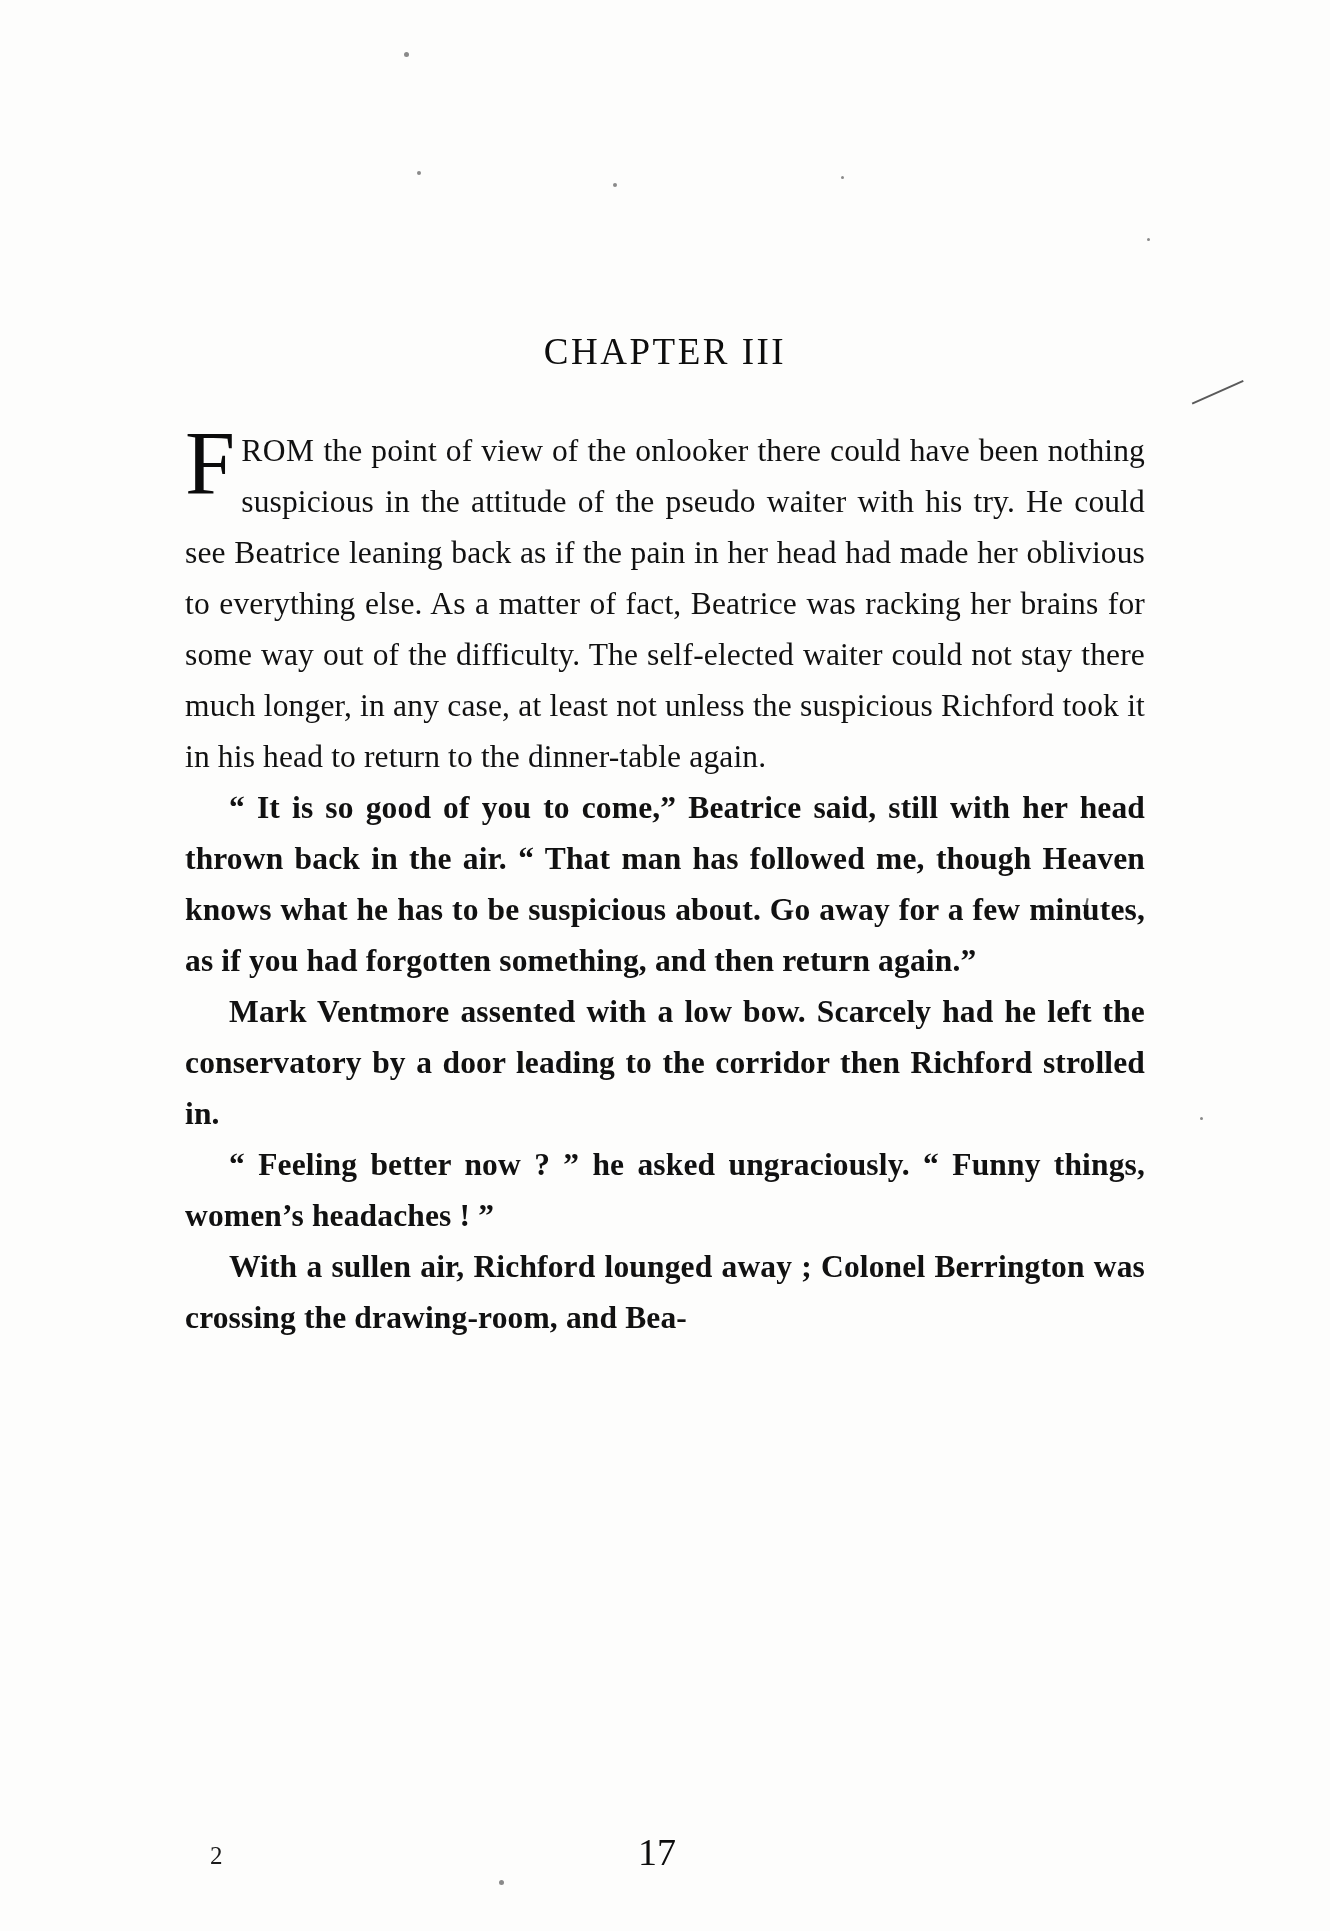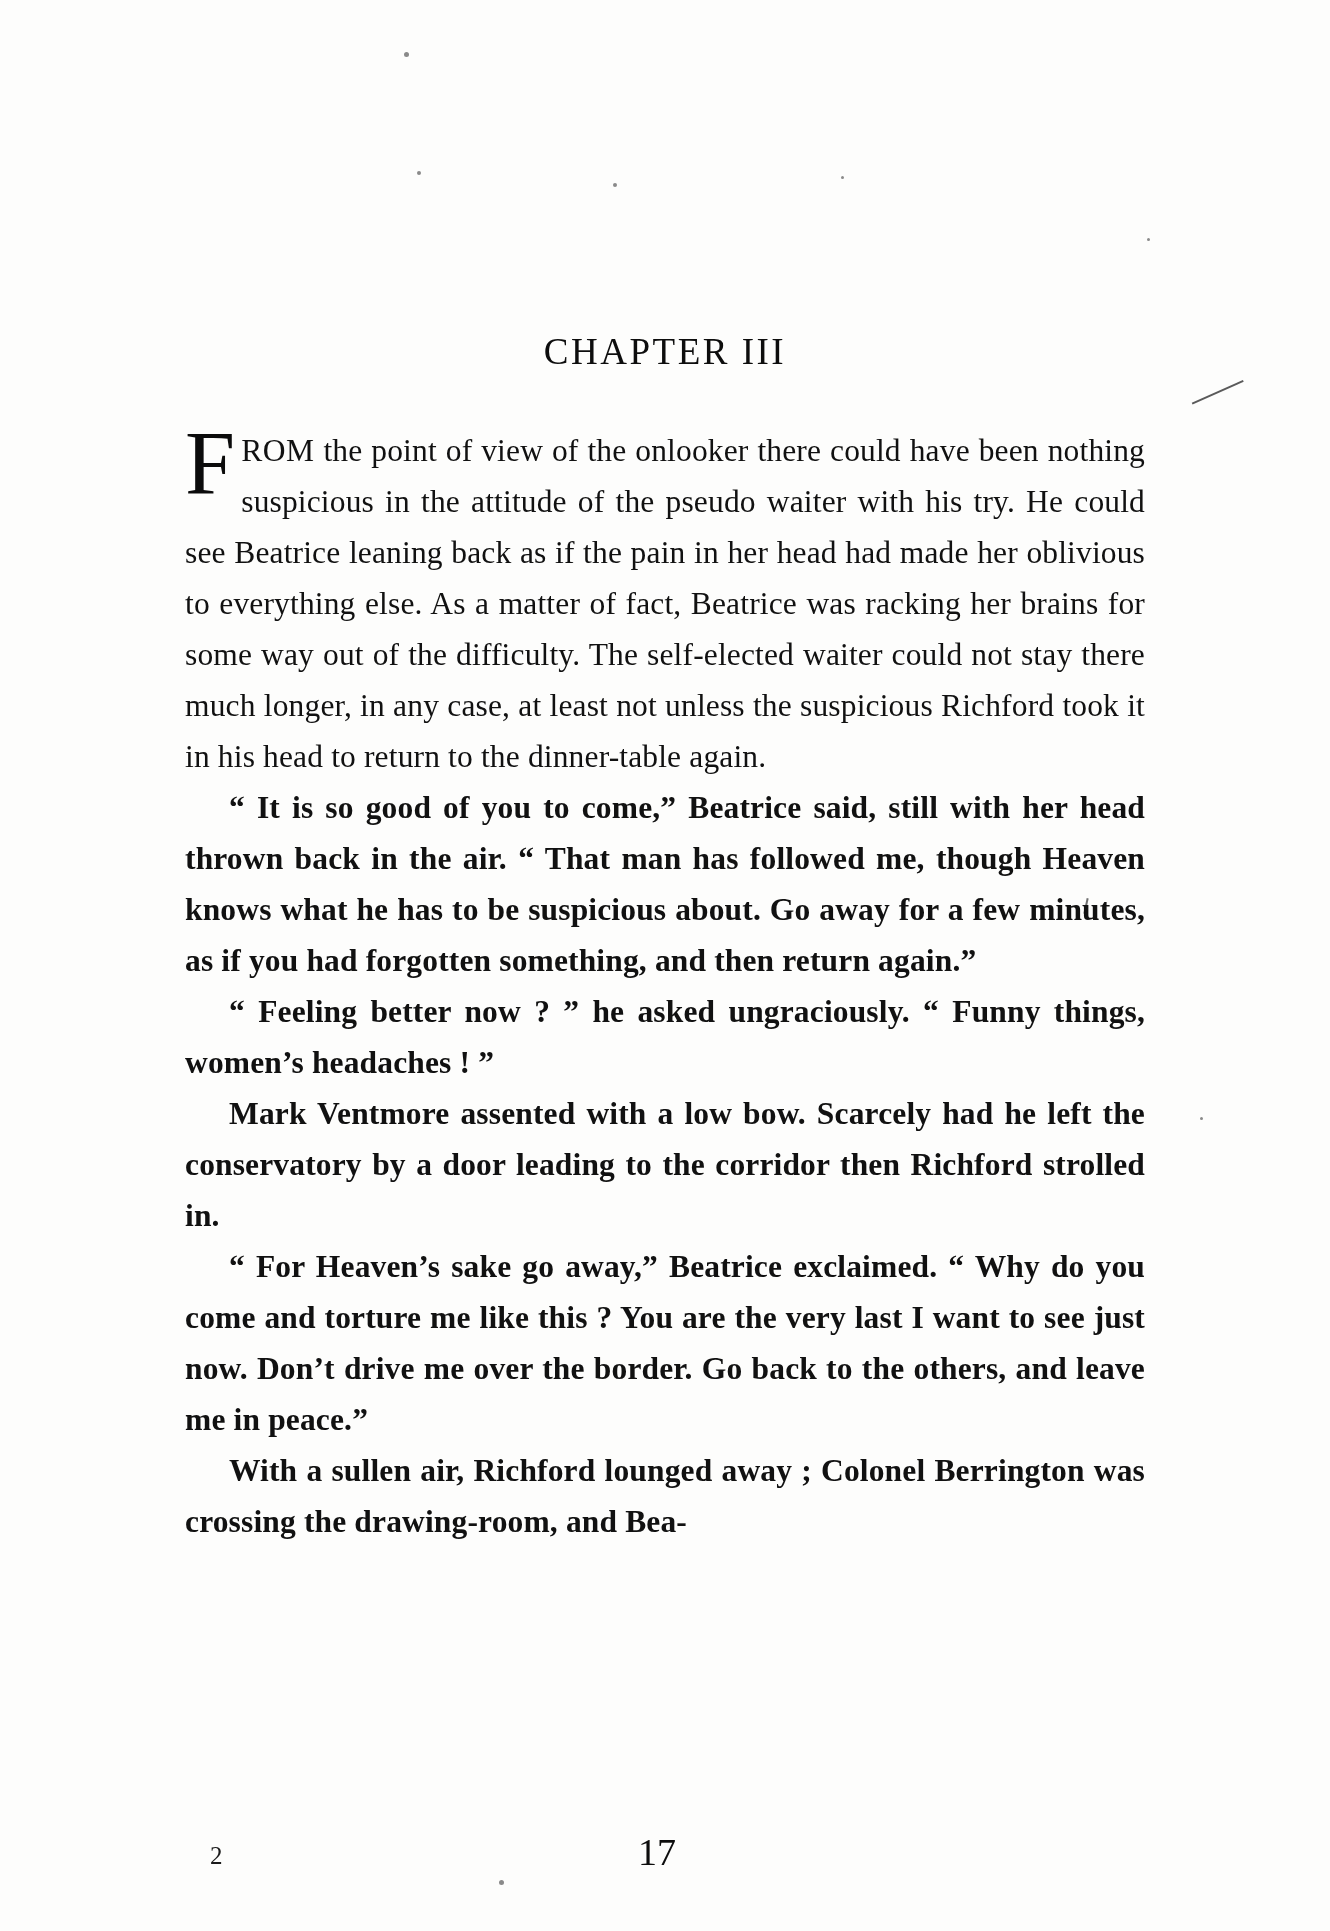--- a/index.html
+++ b/index.html
@@ -146,23 +146,22 @@
   <span class="tick t1"></span>
   <div class="corner-mark"></div>
 
   <div class="content">
 
     <h1 class="chapter-heading">CHAPTER III</h1>
 
     <p class="body-par first-par"><span class="dropcap">F</span><span class="smallcaps-open">ROM</span><span> the point of view of the onlooker there could have been nothing suspicious in the attitude of the pseudo waiter with his try.   He could see Beatrice leaning back as if the pain in her head had made her oblivious to everything else.   As a matter of fact, Beatrice was racking her brains for some way out of the difficulty.   The self-elected waiter could not stay there much longer, in any case, at least not unless the suspicious Richford took it in his head to return to the dinner-table again.</span></p>
 
     <p class="body-par">“ It is so good of you to come,” Beatrice said, still with her head thrown back in the air.   “ That man has followed me, though Heaven knows what he has to be suspicious about.   Go away for a few minutes, as if you had forgotten something, and then return again.”</p>
+    <p class="body-par">Mark Ventmore assented with a low bow.   Scarcely had he left the conservatory by a door leading to the corridor then Richford strolled in.</p>
     <p class="body-par">“ Feeling better now ? ” he asked ungraciously. “ Funny things, women’s headaches ! ”</p>
-    <p class="body-par">Mark Ventmore assented with a low bow.   Scarcely had he left the conservatory by a door leading to the corridor then Richford strolled in.</p>
-    <p class="body-par">“ For Heaven’s sake go away,” Beatrice exclaimed. “ Why do you come and torture me like this ?   You are the very last I want to see just now.   Don’t drive me over the border.   Go back to the others, and leave me in peace.”</p>
     <p class="body-par">With a sullen air, Richford lounged away ; Colonel Berrington was crossing the drawing-room, and Bea-</p>
 
   </div>
 
   <div class="footer">
     <span class="signature">2</span>
     <span class="folio">17</span>
   </div>
 
 </div>

